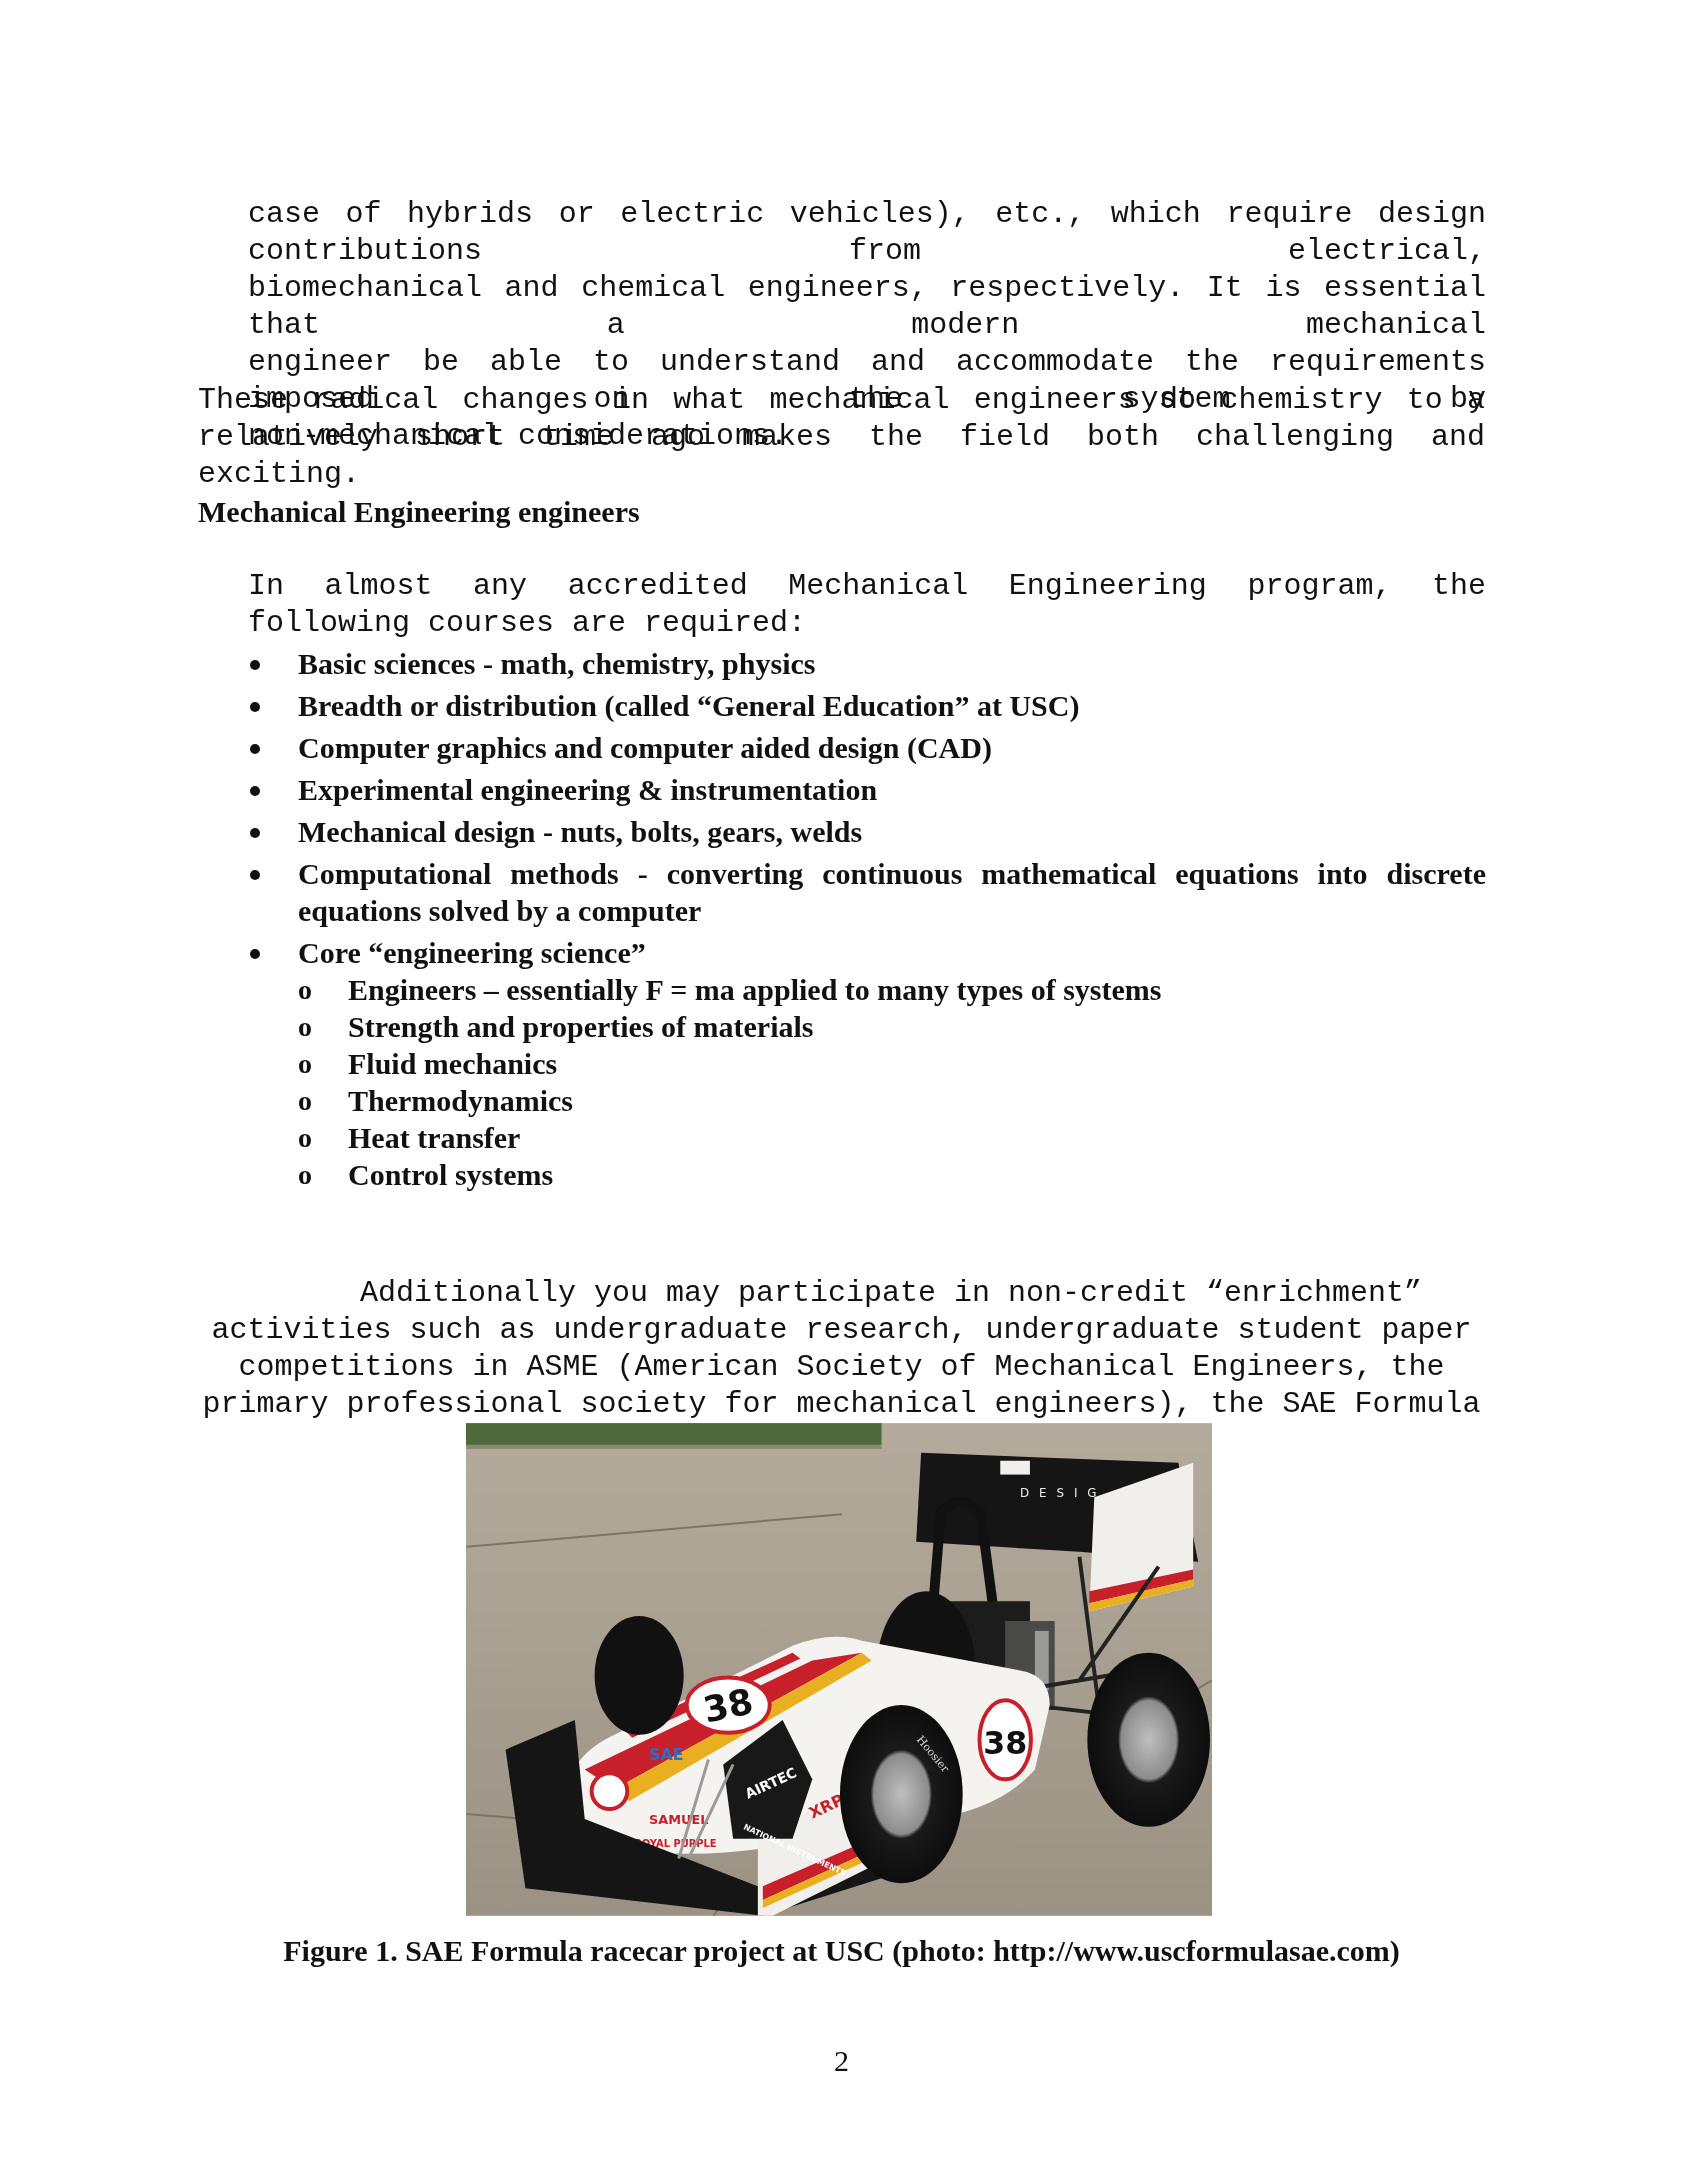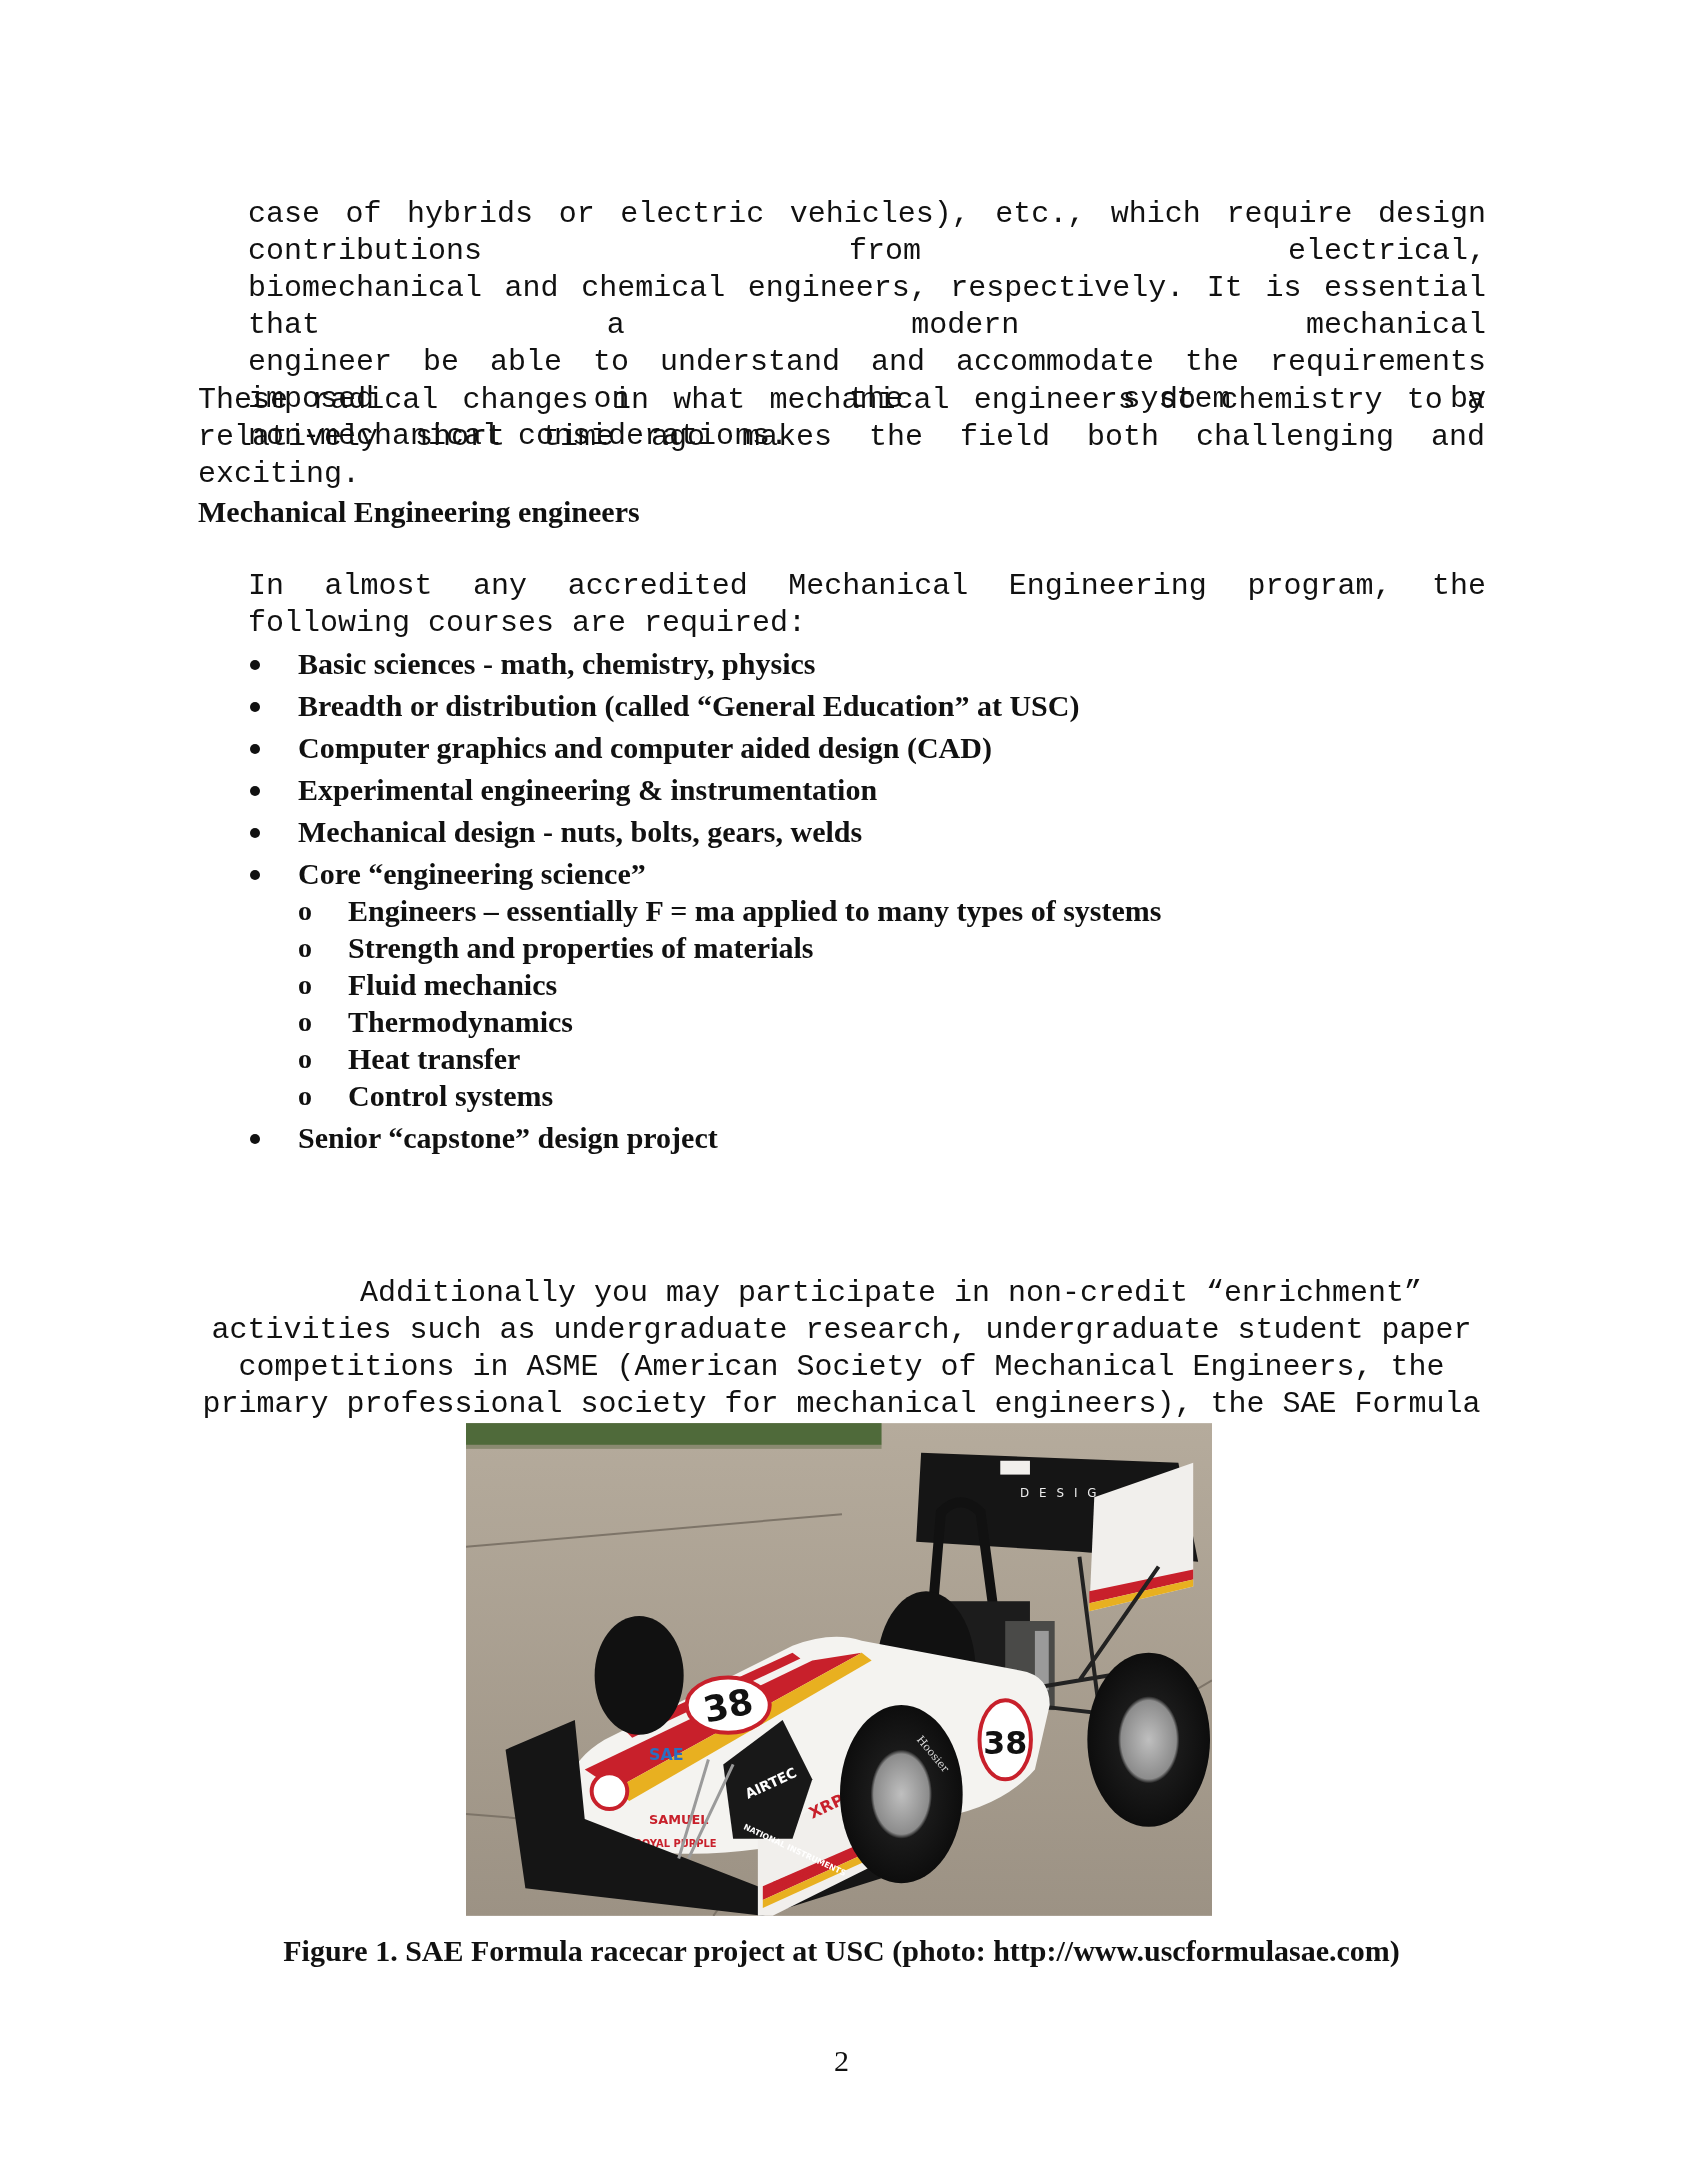--- a/index.html
+++ b/index.html
@@ -47,29 +47,29 @@
   <div class="heading">Mechanical Engineering engineers</div>
 
   <div class="para p-intro">In almost any accredited Mechanical Engineering program, the following courses are required:</div>
 
   <ul class="list" id="course-list">
       <li><span class="bullet"></span><span>Basic sciences - math, chemistry, physics</span></li>
       <li><span class="bullet"></span><span>Breadth or distribution (called “General Education” at USC)</span></li>
       <li><span class="bullet"></span><span>Computer graphics and computer aided design (CAD)</span></li>
       <li><span class="bullet"></span><span>Experimental engineering &amp; instrumentation</span></li>
       <li><span class="bullet"></span><span>Mechanical design - nuts, bolts, gears, welds</span></li>
+      <li><span class="bullet"></span><span>Computational methods - converting continuous mathematical equations into discrete equations solved by a computer</span></li>
       <li><span class="bullet"></span><span>Core “engineering science”</span><ul class="sublist">
           <li><span class="obullet">o</span><span>Engineers – essentially F = ma applied to many types of systems</span></li>
           <li><span class="obullet">o</span><span>Strength and properties of materials</span></li>
           <li><span class="obullet">o</span><span>Fluid mechanics</span></li>
           <li><span class="obullet">o</span><span>Thermodynamics</span></li>
           <li><span class="obullet">o</span><span>Heat transfer</span></li>
           <li><span class="obullet">o</span><span>Control systems</span></li>
         </ul></li>
-      <li><span class="bullet"></span><span>Senior “capstone” design project</span></li>
     </ul>
 
   <div class="para p-add"><span class="indent"></span><span>Additionally you may participate in non-credit “enrichment” activities such as undergraduate research, undergraduate student paper competitions in ASME (American Society of Mechanical Engineers, the primary professional society for mechanical engineers), the SAE Formula racecar project, etc.</span></div>
 
   <div class="figure">
     <svg width="746" height="493" viewBox="0 0 754 498" xmlns="http://www.w3.org/2000/svg">
       <defs>
         <linearGradient id="ground" x1="0" y1="0" x2="0" y2="1">
           <stop offset="0" stop-color="#b5ab9c"></stop>
           <stop offset="1" stop-color="#9c9284"></stop>

